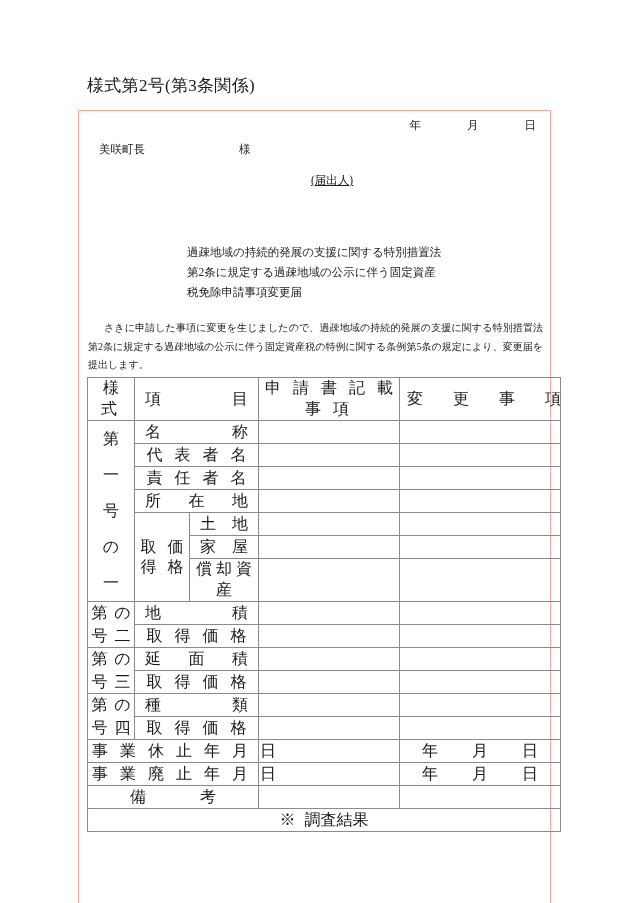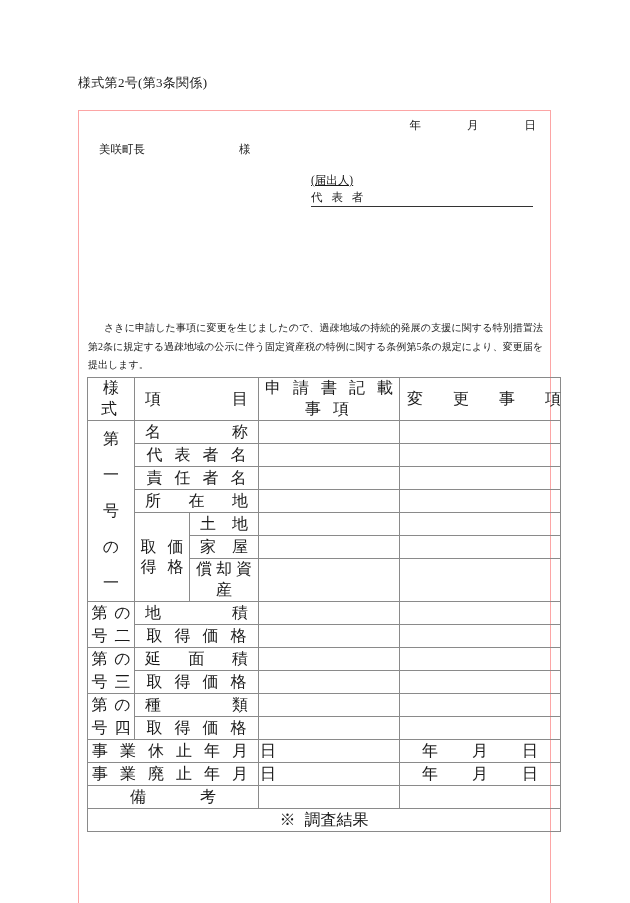--- a/index.html
+++ b/index.html
@@ -19,23 +19,23 @@
   .page {
     position: absolute;
     left: 0; top: 0;
     width: 630px;
     height: 903px;
     background: #fff;
   }
   
   .form-no {
     position: absolute;
-    left: 78px;
+    left: 87px;
     top: 74px;
-    font-size: 13px;
+    font-size: 17px;
     letter-spacing: 0.3px;
     white-space: nowrap;
   }
   
   .frame {
     position: absolute;
     left: 78px;
     top: 110px;
     width: 473px;
     height: 844px;
@@ -71,21 +71,21 @@
   .addressee .sama { display: inline-block; margin-left: 94px; }
   
   .submitter {
     position: absolute;
     left: 232px;
     top: 62px;
     width: 222px;
     font-size: 11.5px;
   }
   .submitter .sb-head {
-    margin-bottom: 3px;
+    margin-bottom: 10px;
     white-space: nowrap;
     text-decoration: underline;
   }
   .sb-row {
     display: flex;
     align-items: flex-end;
     border-bottom: 1px solid #333;
     height: 15px;
     margin-bottom: 2px;
   }
@@ -240,26 +240,27 @@
       <div class="date-line">
         <span class="d-y">年</span><span class="d-m">月</span><span class="d-d">日</span>
       </div>
 
       <div class="addressee">
         <span class="mayor">美咲町長</span><span class="sama">様</span>
       </div>
 
       <div class="submitter">
         <div class="sb-head">(届出人)</div>
-        <div class="sb-row">
-          <span class="sb-label wide2">代 表 者</span>
-          <span class="sb-value"></span>
-        </div>
       </div>
 
+      <div class="title-block">
+        <div>過疎地域の持続的発展の支援に関する特別措置法</div>
+        <div>第2条に規定する過疎地域の公示に伴う固定資産</div>
+        <div>税免除申請事項変更届</div>
+      </div>
 
       <div class="body-text">
         <p>さきに申請した事項に変更を生じましたので、過疎地域の持続的発展の支援に関する特別措置法第2条に規定する過疎地域の公示に伴う固定資産税の特例に関する条例第5条の規定により、変更届を提出します。</p>
       </div>
 
       <table class="grid">
         <colgroup>
           <col class="c-kind">
             <col class="c-sub">
             <col class="c-item">

